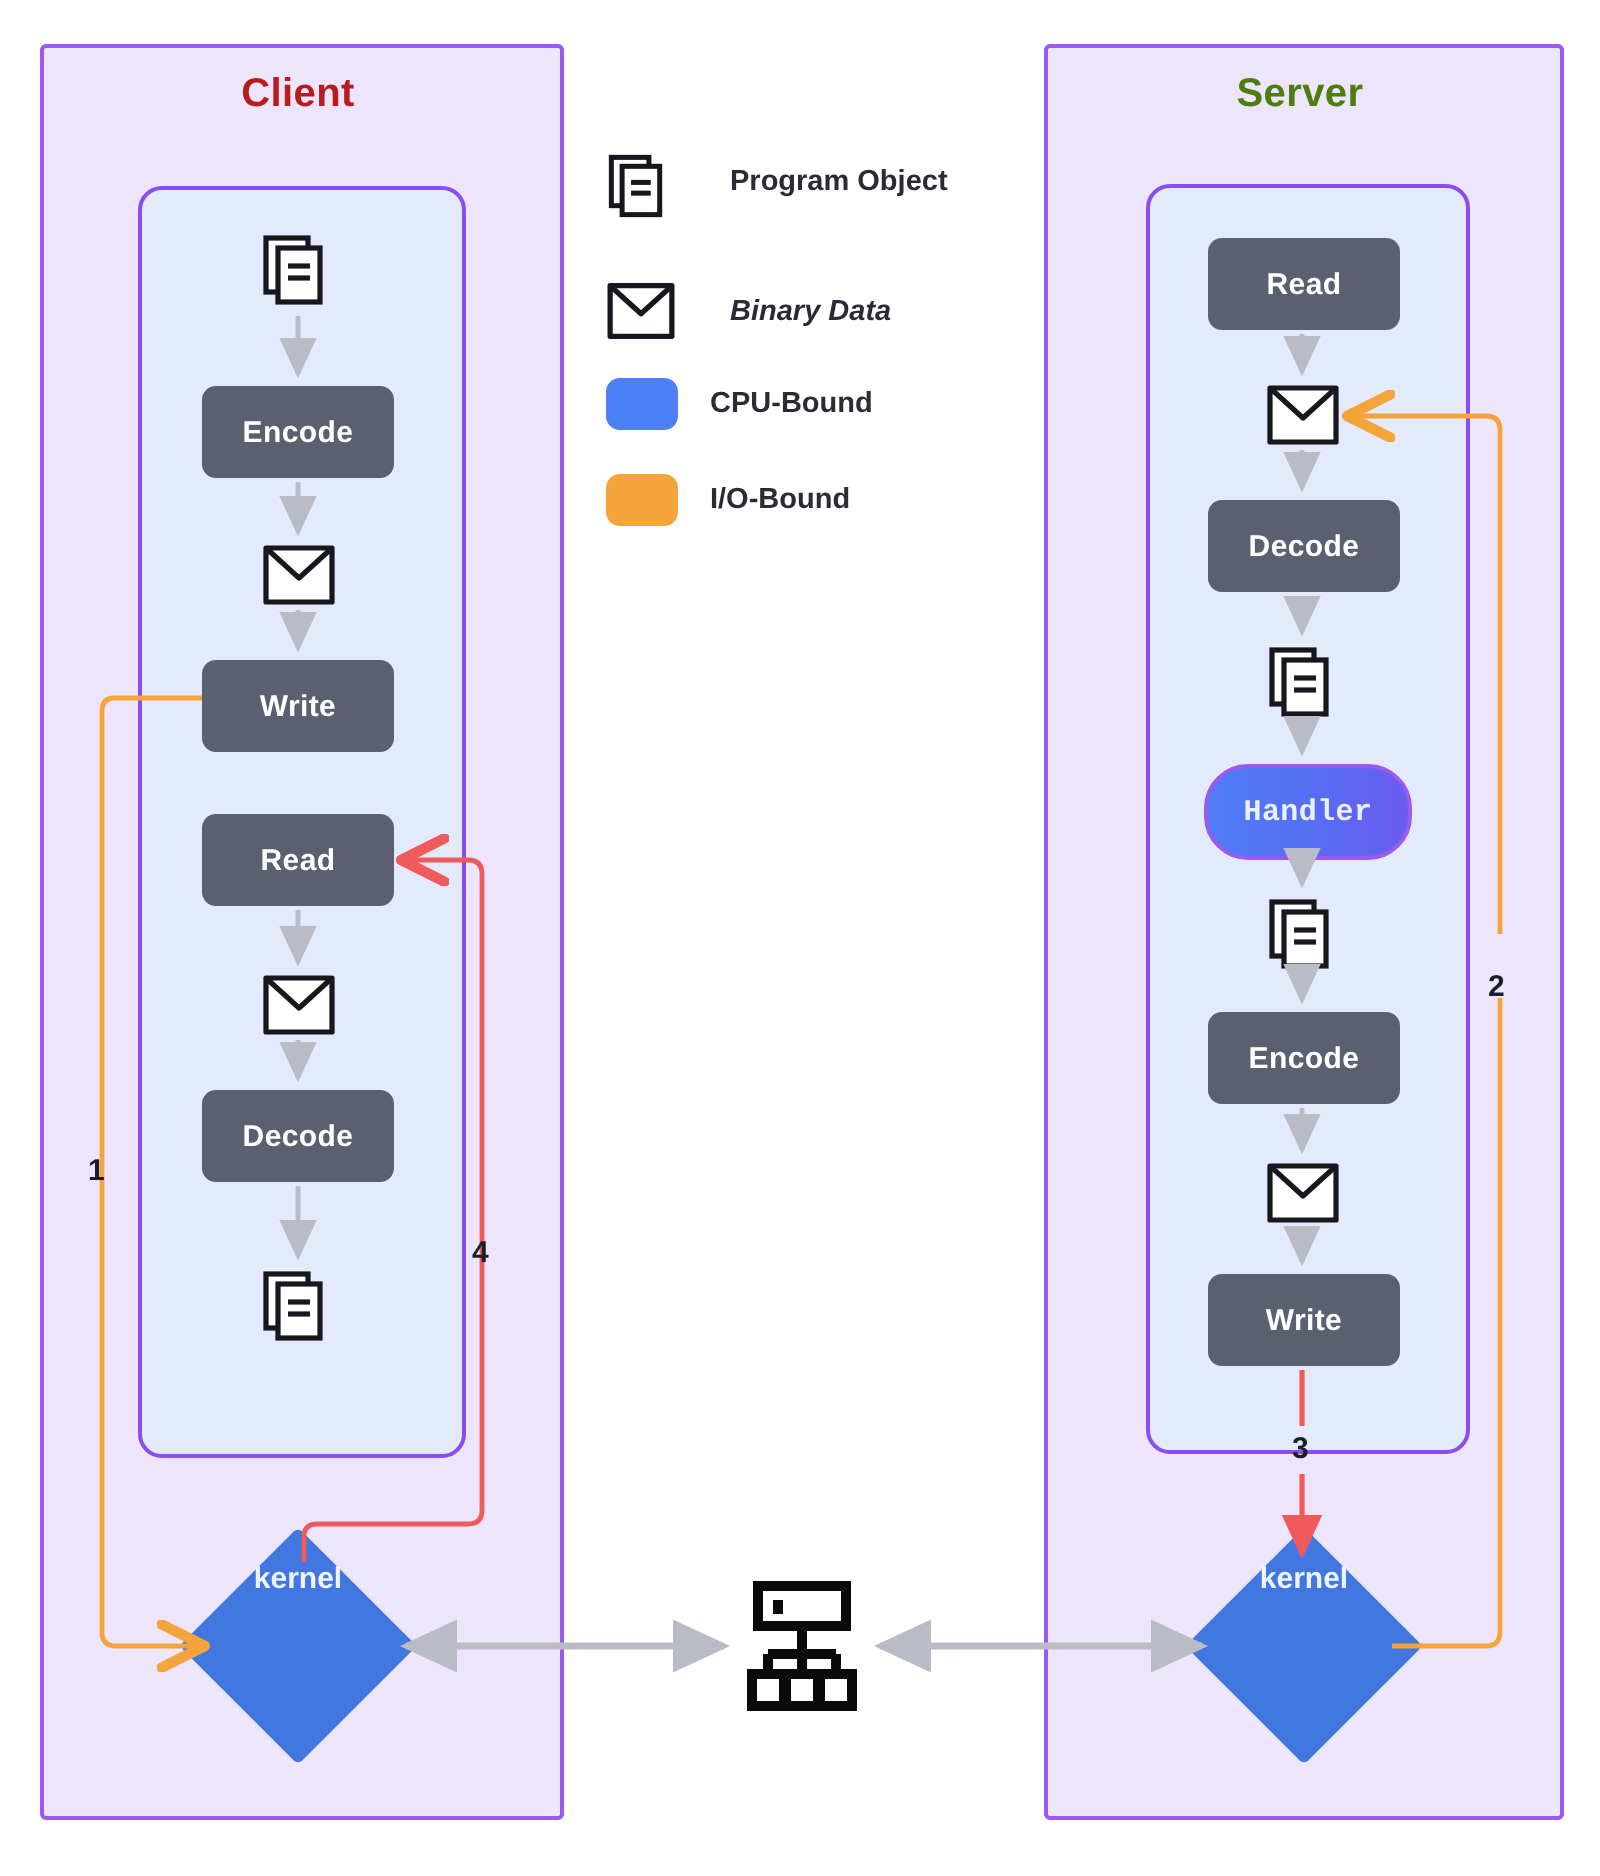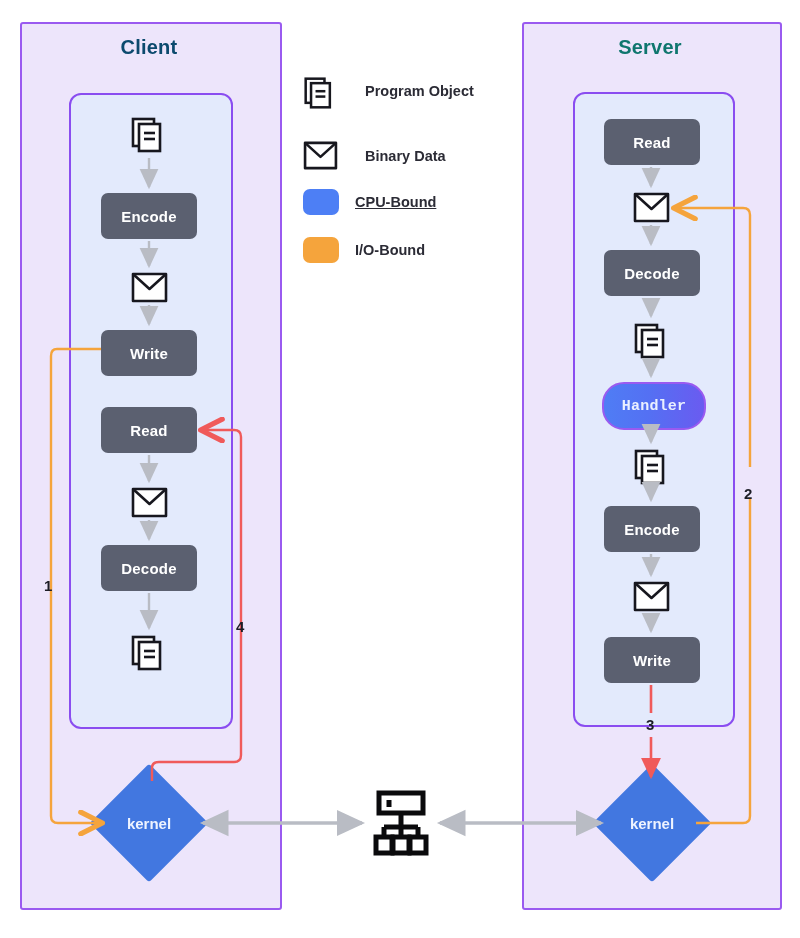--- a/index.html
+++ b/index.html
@@ -10,21 +10,21 @@
   .panel{position:absolute;background:#ede5fb;border:2.5px solid #9a5af0;border-radius:3px;}
   .panel-title{position:absolute;width:100%;text-align:center;font-size:20px;font-weight:bold;letter-spacing:.2px;}
   .inner{position:absolute;background:#e3eafc;border:2.5px solid #8a4df0;border-radius:12px;}
 
   
   .node{position:absolute;background:#5b6070;color:#ffffff;border-radius:7px;
         display:flex;align-items:center;justify-content:center;
         font-size:15px;font-weight:bold;letter-spacing:.2px;}
   .node.handler{background:linear-gradient(90deg,#4f7df5 0%,#5470f3 45%,#6a5bf0 100%);
         border:2.5px solid #9a5af0;border-radius:22px;color:#eaf0ff;font-family:Liberation Mono, monospace;}
-  .kernel{position:absolute;display:flex;align-items:center;justify-content:center;}
+  .kernel{position:absolute;display:flex;align-items:flex-start;justify-content:center;}
   .kernel .dia{position:absolute;inset:0;background:#4277e0;transform:rotate(45deg);border-radius:3px;}
   .kernel span{position:relative;z-index:2;color:#eef3ff;font-size:15px;font-weight:bold;}
 
   
   .ico{position:absolute;display:block;}
 
   
   .legend{position:absolute;}
   .legend-row{position:absolute;display:flex;align-items:center;margin-top:48px;}
   .legend-sw{width:36px;height:26px;border-radius:7px;}
@@ -35,21 +35,21 @@
   .elabel{position:absolute;font-size:15px;font-weight:bold;color:#1d1d26;}
 
   svg.ovl{position:absolute;left:0;top:0;width:800px;height:938px;overflow:visible;pointer-events:none;}
 </style>
 </head>
 <body>
 
 <div id="stage">
 
   <div class="panel" style="left:20px;top:22px;width:258px;height:884px;"></div>
-  <div class="panel-title" style="left:20px;top:36px;width:258px;color:#0c4a6e;">Client</div>
+  <div class="panel-title" style="left:20px;top:36px;width:258px;color:#b91c1c;">Client</div>
   <div class="inner" style="left:69px;top:93px;width:160px;height:632px;"></div>
 
   <div class="ico" style="left:130px;top:116px;width:38px;height:38px;">
     <svg viewBox="0 0 38 38" width="38" height="38">
         <g fill="none" stroke="#17171e" stroke-width="2.6">
       <rect x="3" y="3" width="21" height="27" fill="#fff"></rect>
           <rect x="9" y="8" width="21" height="27" fill="#fff"></rect>
       <line x1="14" y1="17" x2="25" y2="17"></line>
           <line x1="14" y1="23" x2="25" y2="23"></line>
         </g>
@@ -98,43 +98,43 @@
             <g fill="none" stroke="#17171e" stroke-width="2.8">
           <rect x="3" y="3" width="21" height="27" fill="#fff"></rect>
               <rect x="9" y="8" width="21" height="27" fill="#fff"></rect>
           <line x1="14" y1="17" x2="25" y2="17"></line>
               <line x1="14" y1="23" x2="25" y2="23"></line>
             </g>
           </svg>
       </span>
       <span class="legend-label">Program Object</span>
     </div>
-    <div class="legend-row" style="left:0;top:65px;">
+    <div class="legend-row" style="left:0;top:65px;font-style:italic;">
       <span class="legend-ico">
         <svg viewBox="0 0 37 31" width="35" height="29">
             <g fill="#fff" stroke="#17171e" stroke-width="2.8" stroke-linejoin="round">
           <rect x="2" y="2" width="33" height="27"></rect>
               <polyline points="2,2 18.5,17 35,2" fill="none"></polyline>
             </g>
           </svg>
       </span>
       <span class="legend-label">Binary Data</span>
     </div>
     <div class="legend-row" style="left:0;top:113px;">
       <span class="legend-sw" style="background:#4d7ff5;"></span>
-      <span class="legend-label" style="margin-left:16px;text-decoration:underline;">CPU-Bound</span>
+      <span class="legend-label" style="margin-left:16px;">CPU-Bound</span>
     </div>
     <div class="legend-row" style="left:0;top:161px;justify-content:flex-end;">
       <span class="legend-sw" style="background:#f5a43c;"></span>
       <span class="legend-label" style="margin-left:16px;">I/O-Bound</span>
     </div>
   </div>
 
   <div class="panel" style="left:522px;top:22px;width:256px;height:884px;"></div>
-  <div class="panel-title" style="left:522px;top:36px;width:256px;color:#0f766e;">Server</div>
+  <div class="panel-title" style="left:522px;top:36px;width:256px;color:#4d7c0f;">Server</div>
   <div class="inner" style="left:573px;top:92px;width:158px;height:631px;"></div>
 
   <div class="node" style="left:604px;top:119px;width:96px;height:46px;">Read</div>
   <div class="ico" style="left:633px;top:192px;width:37px;height:31px;">
     <svg viewBox="0 0 37 31" width="37" height="31">
         <g fill="#fff" stroke="#17171e" stroke-width="2.6" stroke-linejoin="round">
       <rect x="2" y="2" width="33" height="27"></rect>
           <polyline points="2,2 18.5,17 35,2" fill="none"></polyline>
         </g>
       </svg>

